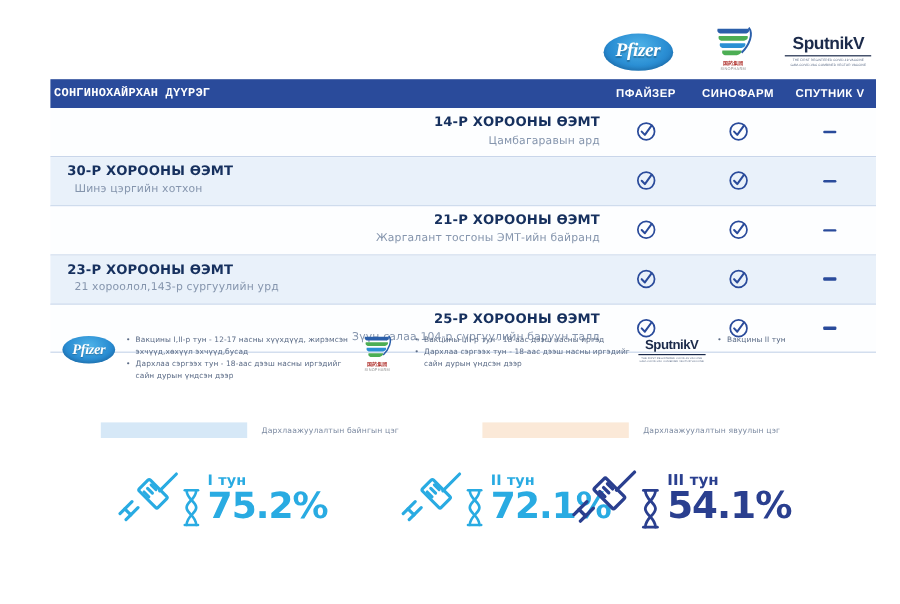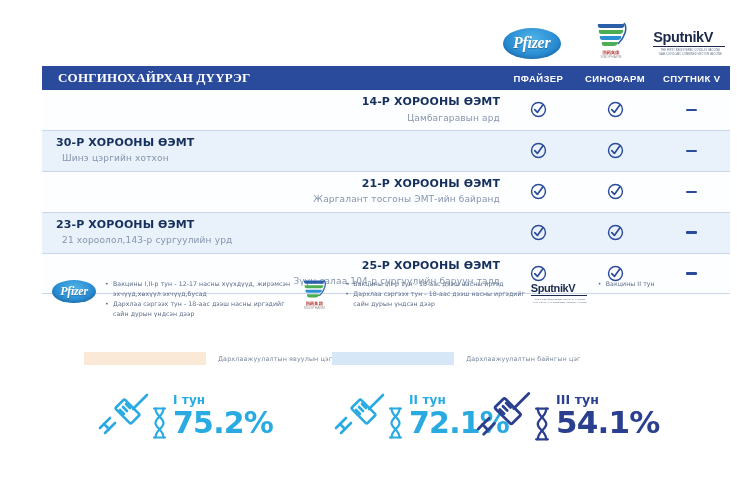--- a/index.html
+++ b/index.html
@@ -31,36 +31,36 @@
     font-style: italic; font-weight: 700;
     font-size: 16px; color:#fff; letter-spacing:-.3px;
     text-shadow: 0 1px 1px rgba(0,0,0,.25);
   }
   
   .sino-logo { width:40px; height:44px; display:flex; flex-direction:column; align-items:center; justify-content:flex-start; }
   .sino-mark { width:34px; height:28px; }
   .sino-txt { font-size:4.2px; color:#b0332e; font-weight:700; letter-spacing:.1px; line-height:1.25; text-align:center; margin-top:1px; }
   .sino-txt2 { font-size:3.2px; color:#8f8f8f; letter-spacing:.2px; }
   
-  .sputnik-logo { display:flex; flex-direction:column; }
+  .sputnik-logo { display:flex; flex-direction:column; align-items:center; }
   .sputnik-name { font-size:14.5px; font-weight:700; color:#1b2a4a; letter-spacing:-.4px; }
   .sputnik-name em { font-style:normal; color:#1b2a4a; }
   .sputnik-rule { width:72px; height:1px; background:#1b2a4a; margin:1px 0 1.5px; }
   .sputnik-sub { font-size:2.6px; color:#5b6b86; line-height:1.5; text-align:center; letter-spacing:.1px; width:74px; }
 
   
   .table { position:absolute; left:42px; top:66px; width:688px; }
   .t-head {
     display:flex; align-items:center;
     height:24px; background:#2a4b9b; color:#fff;
   }
   .t-head .c-name {
-    flex: 0 0 458px; padding-left:16px;
-    font-size:13px; font-weight:700; letter-spacing:.2px;
-    font-family: Liberation Serif, serif;
+    flex: 0 0 458px; padding-left:3px;
+    font-size:10px; font-weight:700; letter-spacing:.2px;
+    font-family: Liberation Mono, monospace;
   }
   .t-head .c-v {
     flex:1 1 0; text-align:center;
     font-size:9.5px; font-weight:700; letter-spacing:.4px;
   }
 
   .t-row { display:flex; align-items:stretch; border-bottom:1px solid #c9d6ea; }
   .t-row.alt { background:#e9f1fa; }
   .t-row.plain { background:#fdfeff;text-align:right; }
   .r-name { flex:0 0 458px; padding:4px 0 5px 14px; }
@@ -343,27 +343,27 @@
       <div class="bl-list">
         <div class="bl-item">
           <span class="bl-bullet">•</span>
           <span class="bl-text">Вакцины II тун</span>
         </div>
       </div>
     </div>
   </div>
 
   <div class="color-key">
+    <div class="ck-group g1">
+      <div class="ck-swatch blue"></div>
+      <div class="ck-label">Дархлаажуулалтын байнгын цэг</div>
+    </div>
     <div class="ck-group g2">
       <div class="ck-swatch peach"></div>
       <div class="ck-label">Дархлаажуулалтын явуулын цэг</div>
-    </div>
-    <div class="ck-group g1">
-      <div class="ck-swatch blue"></div>
-      <div class="ck-label">Дархлаажуулалтын байнгын цэг</div>
     </div>
   </div>
 
   <div class="stats">
 
     <div class="stat s1 cyan">
       <div class="st-icons">
         <svg class="syringe" width="54" height="48" viewBox="0 0 54 48">
           <g stroke="#29abe2" stroke-width="2.6" fill="none" stroke-linecap="round" stroke-linejoin="round">
             <line x1="51" y1="3" x2="37" y2="17"></line>

